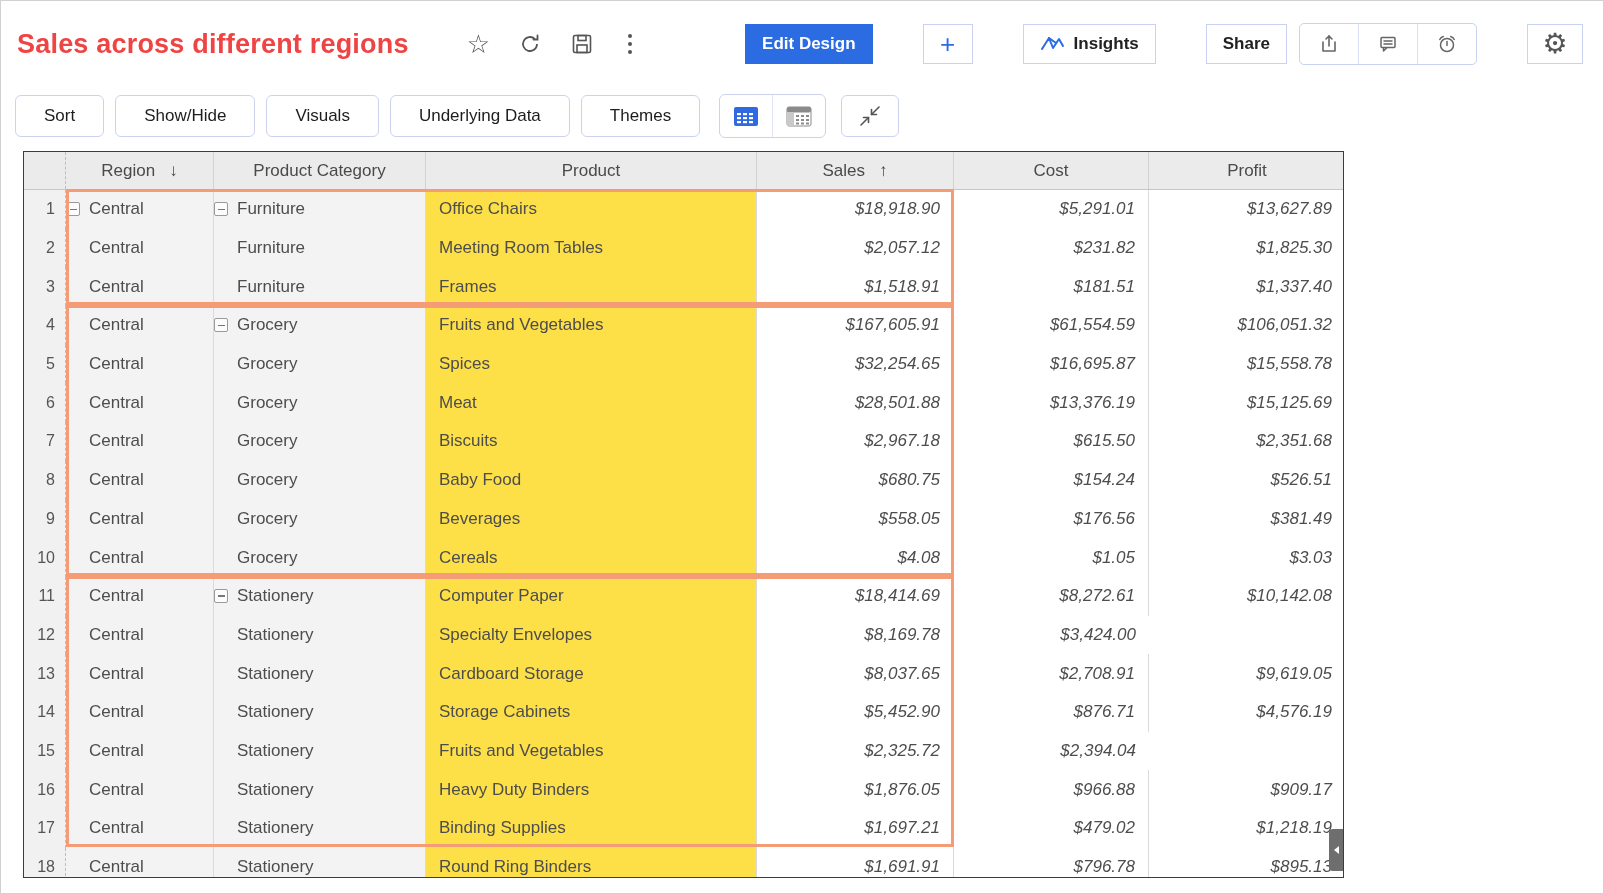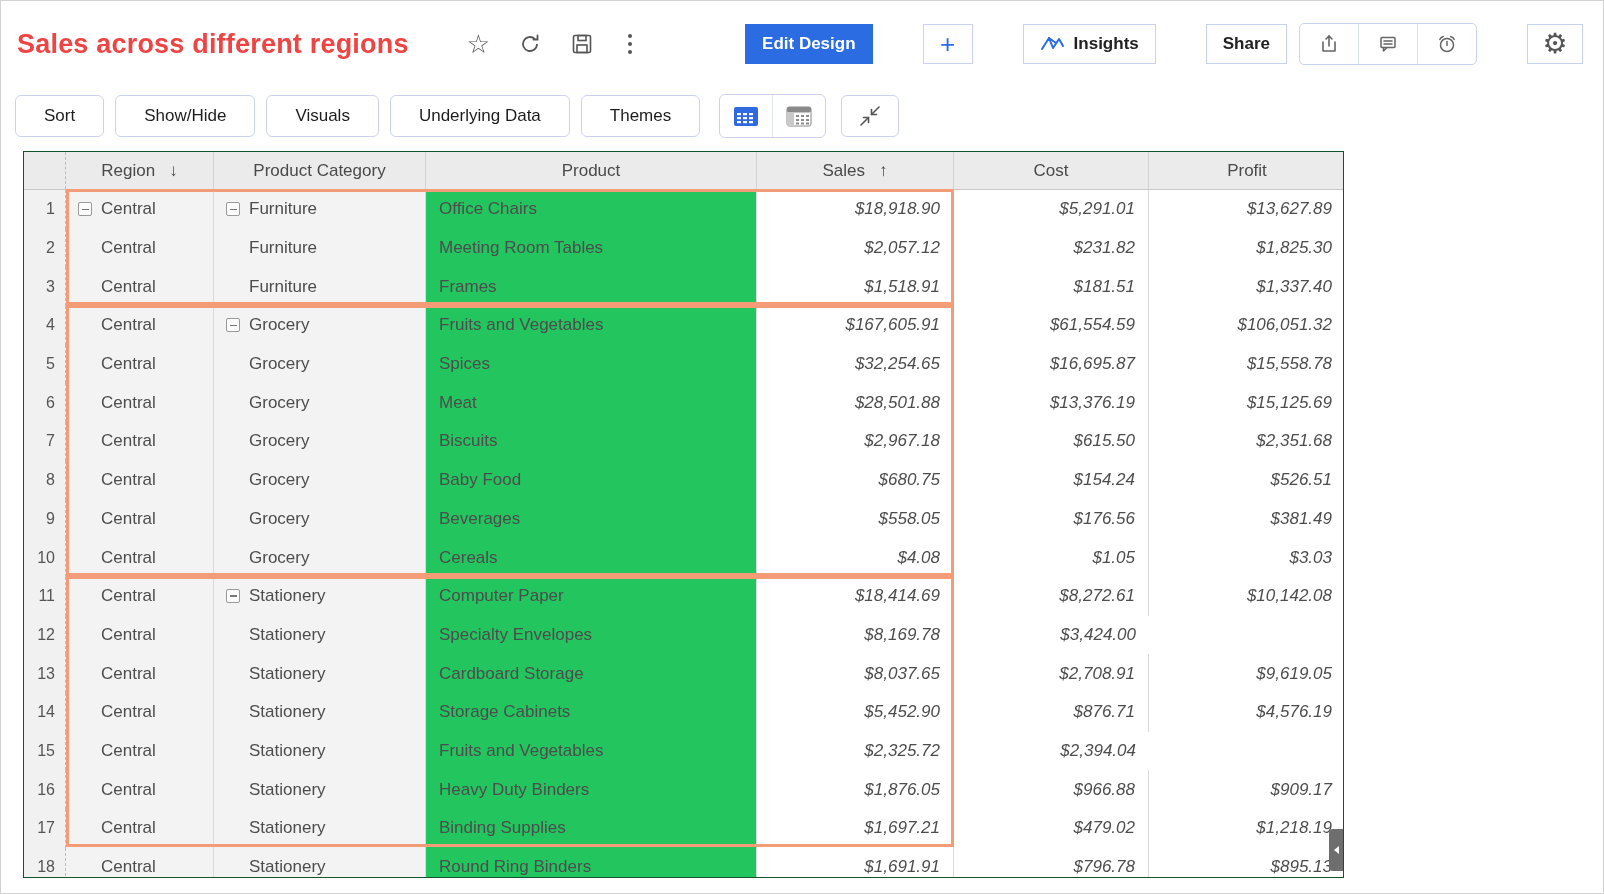--- a/index.html
+++ b/index.html
@@ -45,23 +45,23 @@
       border-right:1px solid #d2d2d2;box-sizing:border-box;cursor:pointer;gap:14px;}
   .th:last-child{border-right:none;}
   .th .sort-arrow{font-size:17px;color:#444;}
   .th-empty{border-right:1px dashed #bdbdbd;}
   .data-row{height:38.7px;}
   .cell{display:flex;align-items:center;box-sizing:border-box;border-right:1px solid #dadada;
         font-size:17px;color:#4d4d4d;overflow:hidden;white-space:nowrap;}
   .cell:last-child{border-right:none;}
   .cell-num{justify-content:flex-end;padding-right:10px;background:#f1f1f1;color:#555;font-size:16px;
             border-right:1px dashed #bdbdbd;}
-  .cell-gray{background:#f3f3f3;padding-left:12px;}
+  .cell-gray{background:#f3f3f3;padding-left:0;}
   .cell-white{background:#fff;justify-content:flex-end;padding-right:13px;font-style:italic;}
-  .cell-product{background:#22c55e;padding-left:13px;justify-content:flex-start;}
+  .cell-product{background:#fde047;padding-left:13px;justify-content:flex-start;}
   .collapse-box{width:14px;height:14px;box-sizing:border-box;border:1px solid #9a9a9a;border-radius:2px;background:#fcfcfc;
                 display:inline-flex;align-items:center;justify-content:center;margin-right:9px;flex:0 0 auto;cursor:pointer;
                 color:#666;font-size:12px;line-height:1;}
   .collapse-box::after{content:"";width:7px;height:1.5px;background:#777;display:block;}
   .overlays{position:absolute;inset:0;pointer-events:none;}
   .group-highlight{position:absolute;left:42px;width:888px;box-sizing:border-box;border:3px solid #f49c75;}
   .scroll-tab{position:absolute;right:0;bottom:6px;width:14px;height:42px;background:#6e6e6e;
               border-radius:4px 0 0 4px;display:flex;align-items:center;justify-content:center;cursor:pointer;}
   .scroll-tab .tri{width:0;height:0;border-top:4px solid transparent;border-bottom:4px solid transparent;border-right:5px solid #fff;}
   svg{display:block;}

